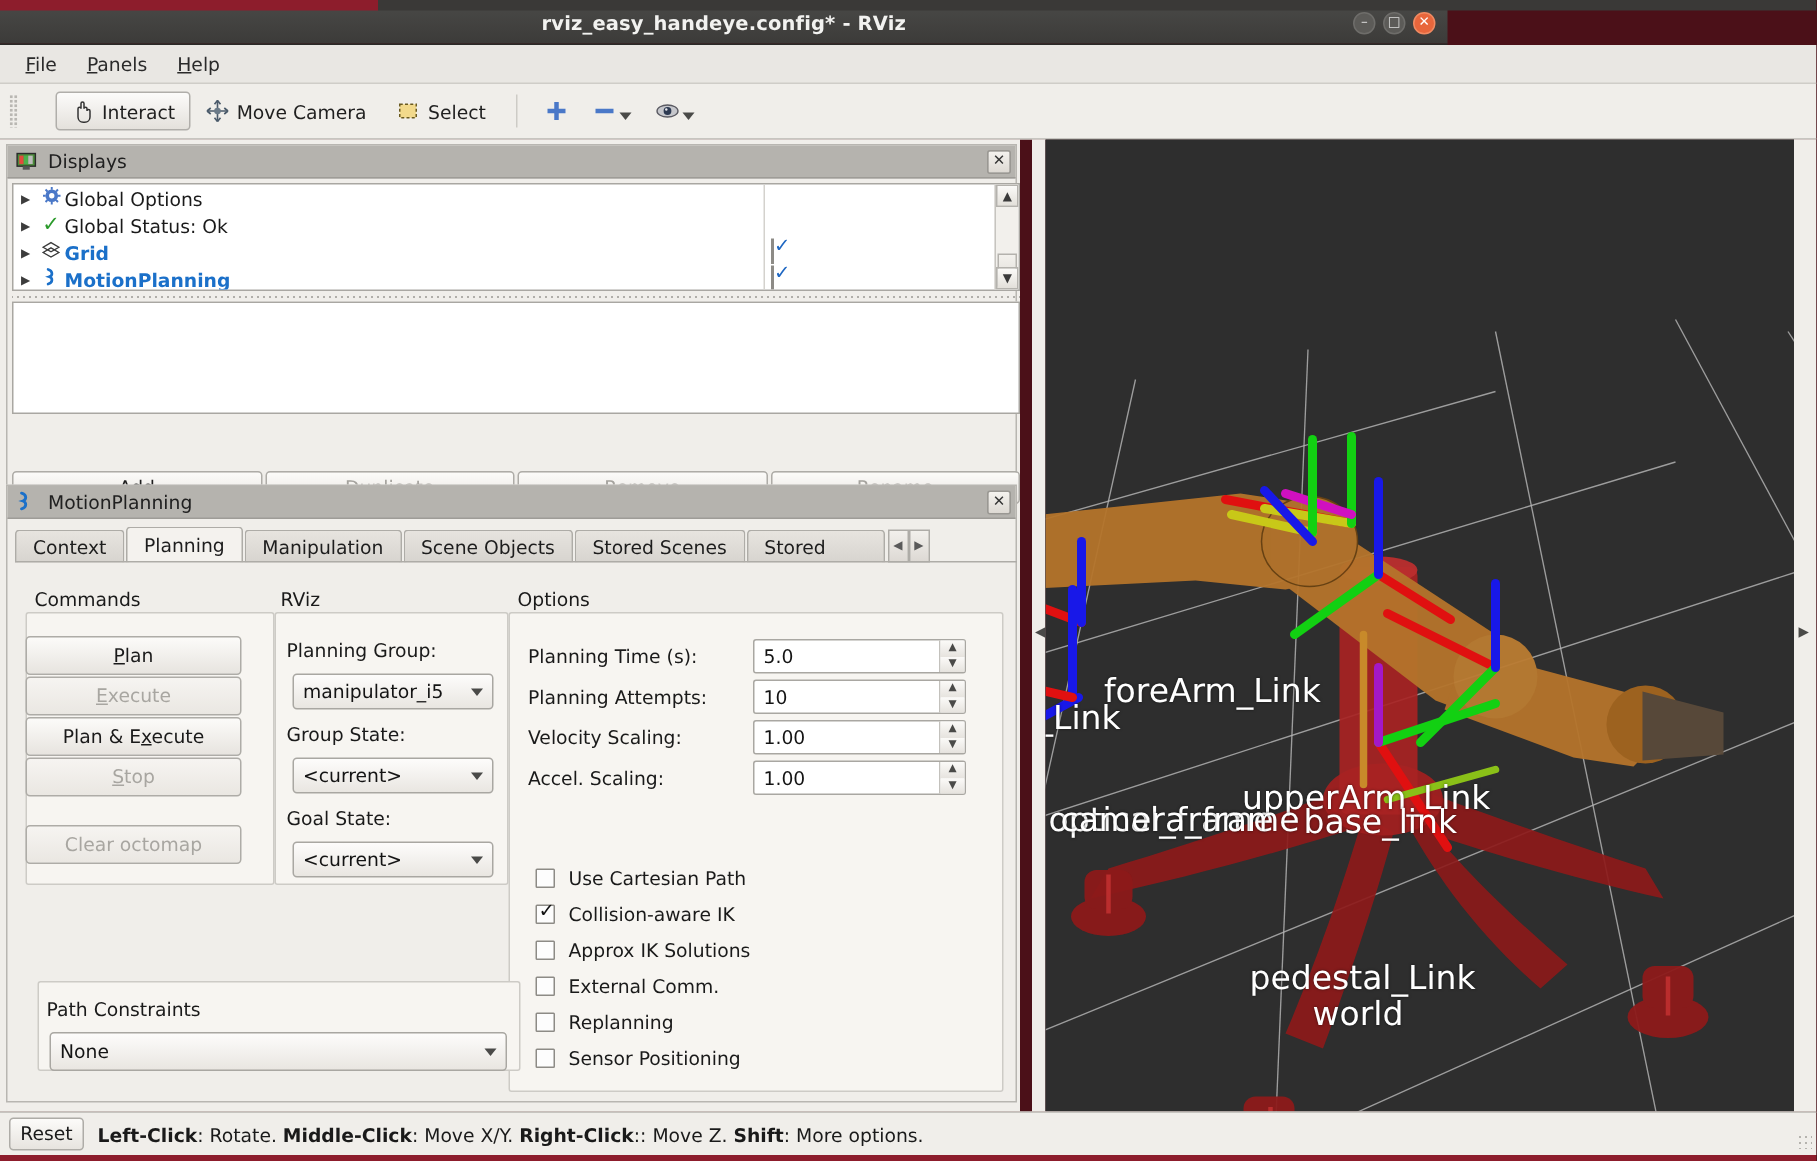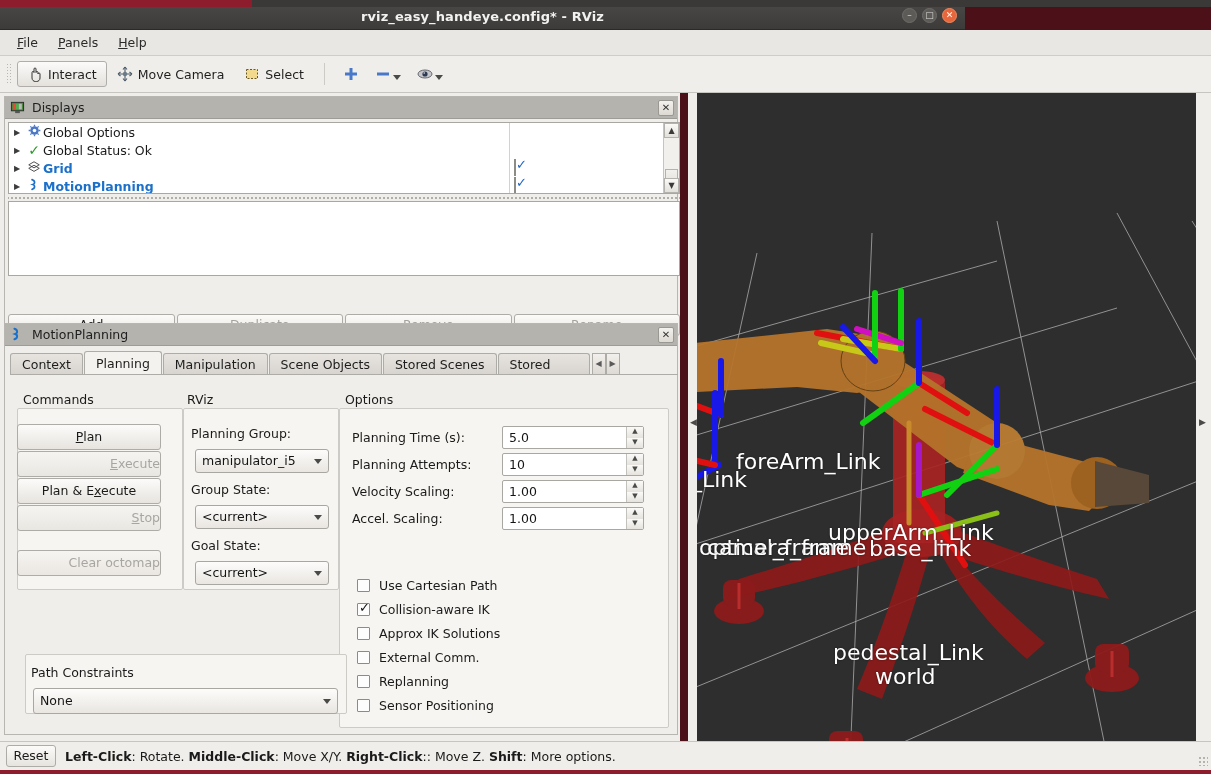--- a/index.html
+++ b/index.html
@@ -55,21 +55,21 @@
     background: #f0eeea; border-bottom: 1px solid #c7c5c0;
     display: flex; align-items: center; padding-left: 6px;
   }
   .tgrip { width: 6px; height: 22px; margin-right: 5px;
            background-image: radial-gradient(#b9b7b2 1px, transparent 1px);
            background-size: 3px 3px; }
   .tbtn { height: 26px; display: flex; align-items: center; gap: 5px;
           padding: 0 9px; border-radius: 3px; font-size: 12.5px; color: #1f1f1f;
           border: 1px solid transparent; cursor: default; }
   .tbtn.active { background: linear-gradient(to bottom,#fcfbfa,#e4e1dc);
-                 border: 1px solid #b0aeaa; }
+                 border: 1px solid #b0aeaa; margin-left: 20px; }
   .tsep { width: 1px; height: 22px; background: #cdcbc6; margin: 0 10px; }
   .ticon { width: 16px; height: 16px; display: inline-block; position: relative; }
   .idrop { width: 0; height: 0; border-left: 4px solid transparent;
            border-right: 4px solid transparent; border-top: 5px solid #4a4a48;
            margin-left: 2px; align-self: flex-end; margin-bottom: 2px; }
   .tool-icon-wrap { display: flex; align-items: flex-end; padding: 0 8px; cursor: default; }
 
   
   .leftcol { position: absolute; left: 0; top: 93px; width: 680px; height: 648px;
              background: #f0eeea; }
@@ -153,21 +153,21 @@
   .grp-title { position: absolute; font-size: 12.5px; color: #1a1a1a; }
   .grp-box { position: absolute; border: 1px solid #cdcbc6; background: #f7f5f1;
              border-radius: 2px; }
 
   .qbtn { position: absolute; left: 12px; width: 144px; height: 26px;
           background: linear-gradient(to bottom,#fcfbf9,#e7e4df);
           border: 1px solid #aeaca7; border-radius: 3px;
           font-size: 12.5px; color: #1a1a1a; line-height: 24px; text-align: center;
           cursor: default; }
   .qbtn.disabled { color: #a8a6a1;
-          background: linear-gradient(to bottom,#f6f4f1,#eae7e2); text-align: right; }
+          background: linear-gradient(to bottom,#f6f4f1,#eae7e2); }
   .qbtn u { text-decoration: underline; }
 
   .flabel { position: absolute; font-size: 12.5px; color: #1a1a1a; }
 
   .combo { position: absolute; height: 24px; background: linear-gradient(to bottom,#fdfcfb,#e9e6e1);
            border: 1px solid #a9a7a2; border-radius: 3px;
            font-size: 12.5px; color: #141414; line-height: 22px; padding-left: 6px;
            cursor: default; }
   .combo .carr { position: absolute; right: 6px; top: 9px;
            width: 0; height: 0; border-left: 4px solid transparent;

